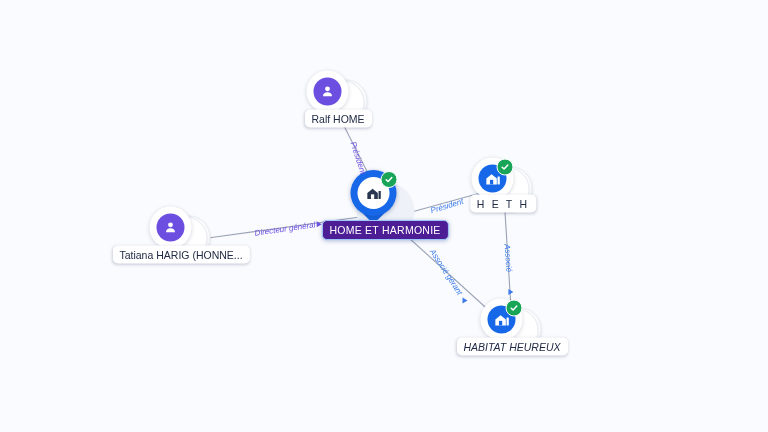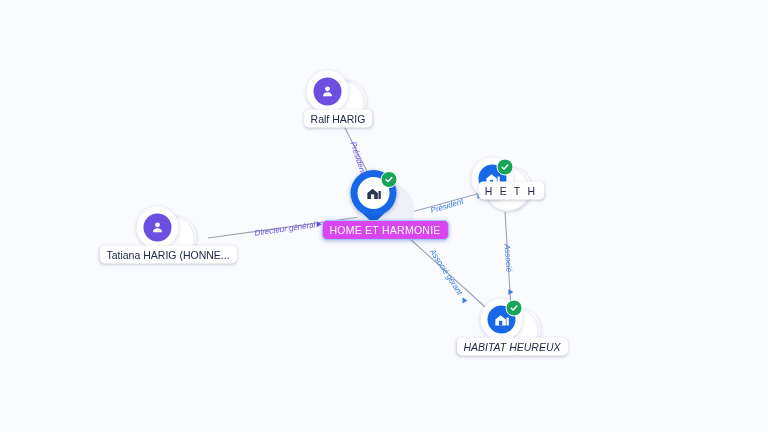--- a/index.html
+++ b/index.html
@@ -134,21 +134,21 @@
     background: #ffffff;
     border-radius: 5px;
     padding: 3px 7px;
     font-size: 10.5px;
     color: #212b45;
     box-shadow: 0 1px 3px rgba(40,50,90,0.22);
     z-index: 5;
   }
   .label.spaced { letter-spacing: 2.2px; }
   .label.selected {
-    background: #d946ef;
+    background: #4c1d95;
     color: #ffffff;
     border: 1.5px solid #9fc6fb;
     font-size: 10.5px;
     letter-spacing: 0.25px;
     box-shadow: 0 1px 4px rgba(20,60,150,0.35);
   }
   
   .edge-label {
     position: absolute;
     white-space: nowrap;
@@ -190,23 +190,23 @@
         <div class="stack" style="width:42px;height:42px;margin-left:-15px;margin-top:-23px;z-index:1;"></div>
         <div class="stack" style="width:42px;height:42px;margin-left:-18px;margin-top:-22px;z-index:2;"></div>
         <div class="node-round" style="margin-left:-21px;margin-top:-21px;">
           <div class="disc person">
             <svg width="16" height="16" viewBox="0 0 24 24" fill="#ffffff">
               <circle cx="12" cy="8" r="3.6"></circle>
               <path d="M5.2 19.2c0-3.7 3.1-6 6.8-6s6.8 2.3 6.8 6z"></path>
             </svg>
           </div>
         </div>
-        <div class="label" style="top:18px;">Ralf HARIG</div>
-      </div>
-      <div class="node" style="left: 168px; top: 238px;">
+        <div class="label" style="top:18px;">Ralf HOME</div>
+      </div>
+      <div class="node" style="left: 181px; top: 238px;">
         <div class="stack" style="width:42px;height:42px;margin-left:-15px;margin-top:-23px;z-index:1;"></div>
         <div class="stack" style="width:42px;height:42px;margin-left:-18px;margin-top:-22px;z-index:2;"></div>
         <div class="node-round" style="margin-left:-21px;margin-top:-21px;">
           <div class="disc person">
             <svg width="16" height="16" viewBox="0 0 24 24" fill="#ffffff">
               <circle cx="12" cy="8" r="3.6"></circle>
               <path d="M5.2 19.2c0-3.7 3.1-6 6.8-6s6.8 2.3 6.8 6z"></path>
             </svg>
           </div>
         </div>
@@ -242,21 +242,21 @@
               <rect x="18.4" y="8.4" width="3.2" height="11.2" rx="0.6"></rect>
               <rect x="7.7" y="13.2" width="4.6" height="6.4" fill="#1768e8"></rect>
             </svg>
           </div>
           <div class="badge" style="right:0px;top:1px;">
             <svg width="9" height="9" viewBox="0 0 24 24" fill="none" stroke="#ffffff" stroke-width="4" stroke-linecap="round" stroke-linejoin="round">
               <path d="M4.5 12.5 9.5 17.5 19.5 6.5"></path>
             </svg>
           </div>
         </div>
-        <div class="label spaced" style="top:3px;margin-left:8px;">H E T H</div>
+        <div class="label spaced" style="top:16px;">H E T H</div>
       </div>
       <div class="node" style="left: 512px; top: 330px; font-style: italic;">
         <div class="stack" style="width:42px;height:42px;margin-left:-15px;margin-top:-23px;z-index:1;"></div>
         <div class="stack" style="width:42px;height:42px;margin-left:-18px;margin-top:-22px;z-index:2;"></div>
         <div class="node-round" style="margin-left:-21px;margin-top:-21px;">
           <div class="disc company">
             <svg width="17" height="17" viewBox="0 0 24 24" fill="#ffffff">
               <path d="M2.6 11.4 10 5.3l7.4 6.1v8.2H2.6z"></path>
               <rect x="18.4" y="8.4" width="3.2" height="11.2" rx="0.6"></rect>
               <rect x="7.7" y="13.2" width="4.6" height="6.4" fill="#1768e8"></rect>

